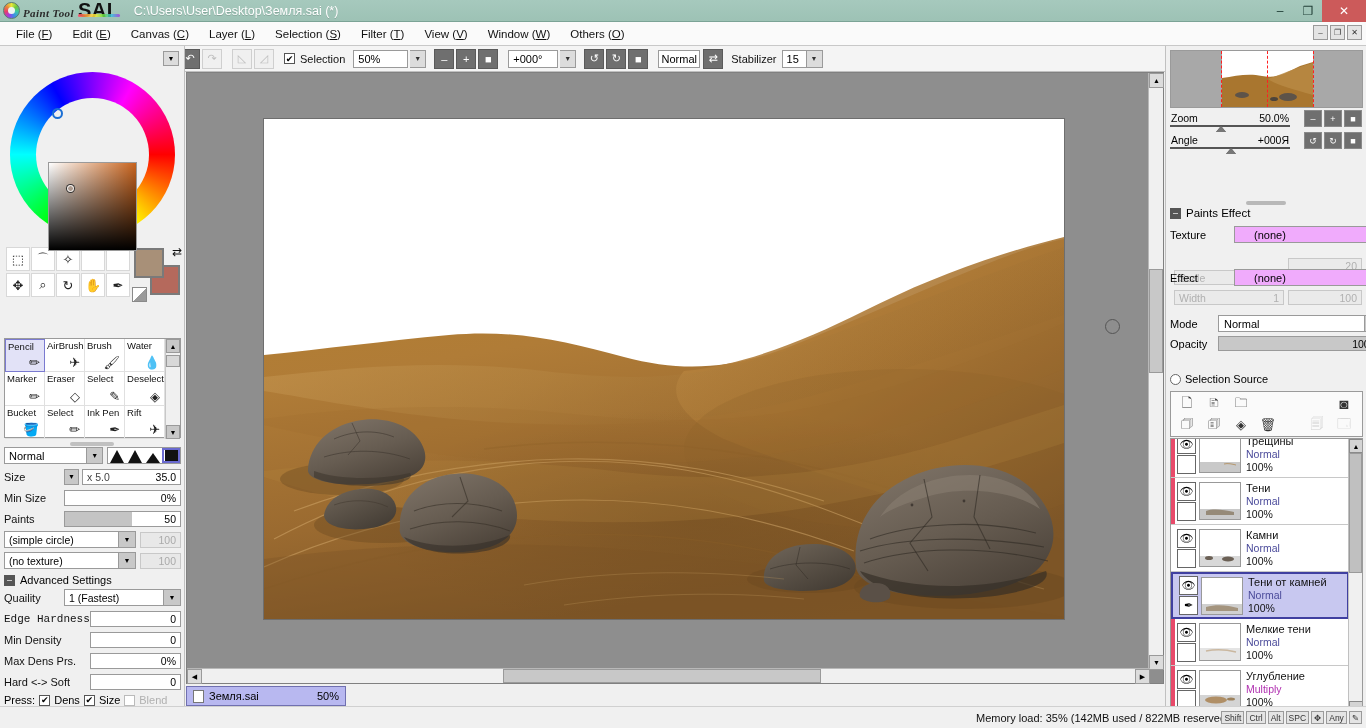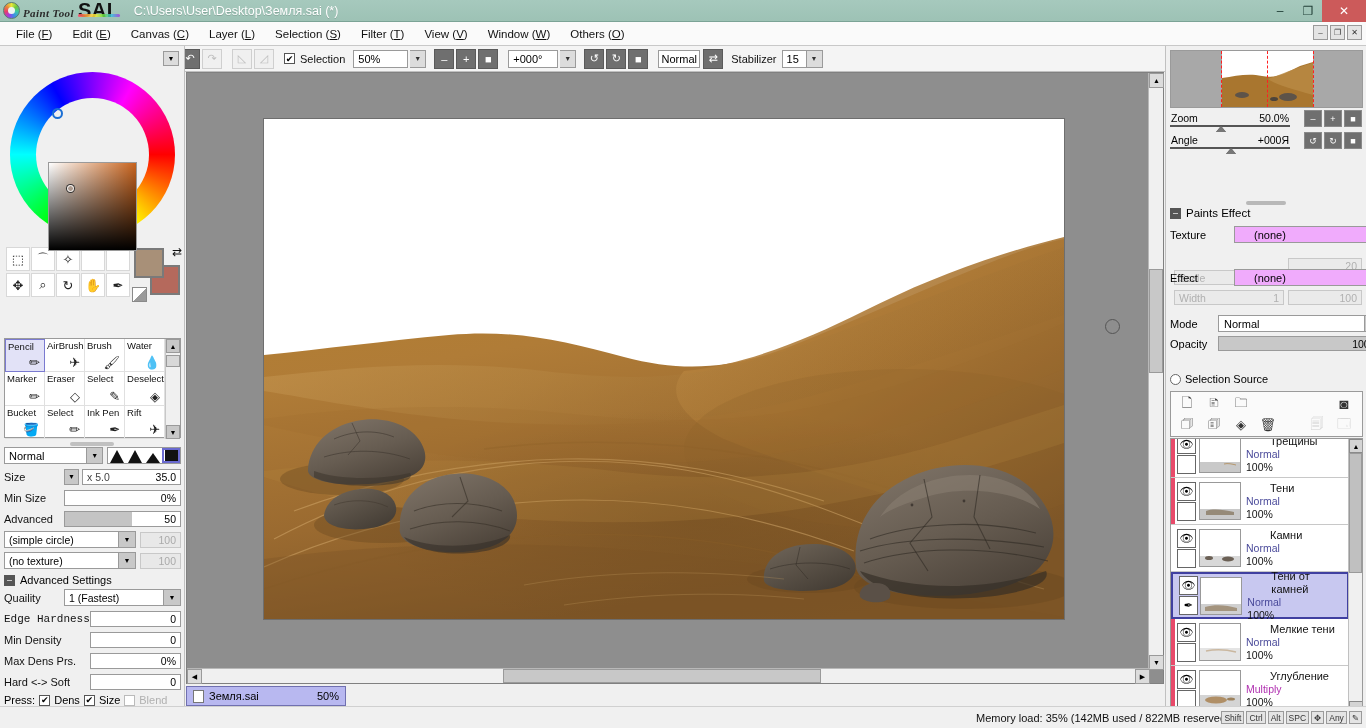--- a/index.html
+++ b/index.html
@@ -316,21 +316,21 @@
   .lrow{ position:relative;height:47px;border-bottom:1px solid #c8c8c8;display:flex;
     align-items:center; background:#fff;}
   .lrow.sel{ background:#c8c8f0; border:2px solid #4040a0; }
   .lmark{ width:4px;height:100%;background:#e84a6a; }
   .lmark.none{ background:transparent; }
   .lbtns{ width:22px;display:flex;flex-direction:column;gap:1px;padding-left:2px;}
   .lbtn{ width:19px;height:19px;border:1px solid #666;background:#fff;
     display:flex;align-items:center;justify-content:center;font-size:11px;}
   .lthumb{ width:42px;height:38px;border:1px solid #999;margin-left:2px;}
   .linfo{ margin-left:5px; font-size:11px; line-height:13px; }
-  .lname{ color:#111; font-weight:normal;margin-left:24px;}
+  .lname{ color:#111; font-weight:normal;}
   .lmode{ color:#4a4a9a; font-size:10.5px;}
   .lmode.mul{ color:#b030b0; }
   .lopa{ color:#111; font-size:10.5px; }
   .ll-scroll{ position:absolute;right:0;top:0;width:14px;height:276px;background:#f0f0f0;
     border-left:1px solid #c0c0c0;}
   .lls-btn{width:14px;height:14px;background:#d4d4d4;border:1px solid #8a8a8a;
     display:flex;align-items:center;justify-content:center;font-size:7px;}
   .lls-thumb{position:absolute;left:0;top:14px;width:13px;height:120px;background:#c0c0c0;
     border:1px solid #9a9a9a;}
   .ll-hscroll{position:absolute;left:0;bottom:0;height:13px;width:100%;background:#f0f0f0;
@@ -554,21 +554,21 @@
       </div>
 
       <div class="row">
         <div class="lbl">Min Size</div>
         <div class="val-input" style="justify-content:flex-end;">
           <span>0%</span>
         </div>
       </div>
 
       <div class="row">
-        <div class="lbl">Advanced</div>
+        <div class="lbl">Paints</div>
         <div class="val-input" style="position:relative;justify-content:flex-end;">
           <div class="slider-fill" id="densfill" style="width: 58%;"></div>
           <span style="position:relative;z-index:2;">50</span>
         </div>
       </div>
 
       <div class="row">
         <div class="combo" style="width:115px;">(simple circle)</div>
         <div class="mode-arrow">▼</div>
         <div class="val-input gray" style="margin-left:4px;justify-content:flex-end;">100</div>

